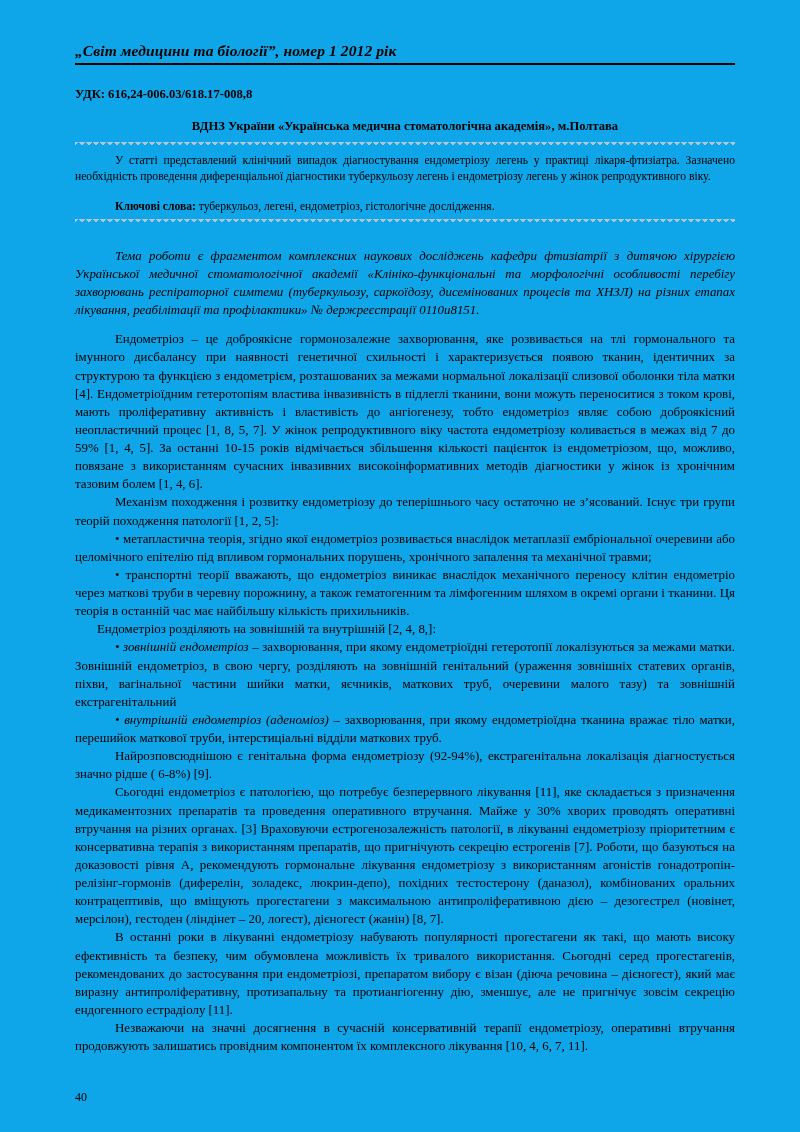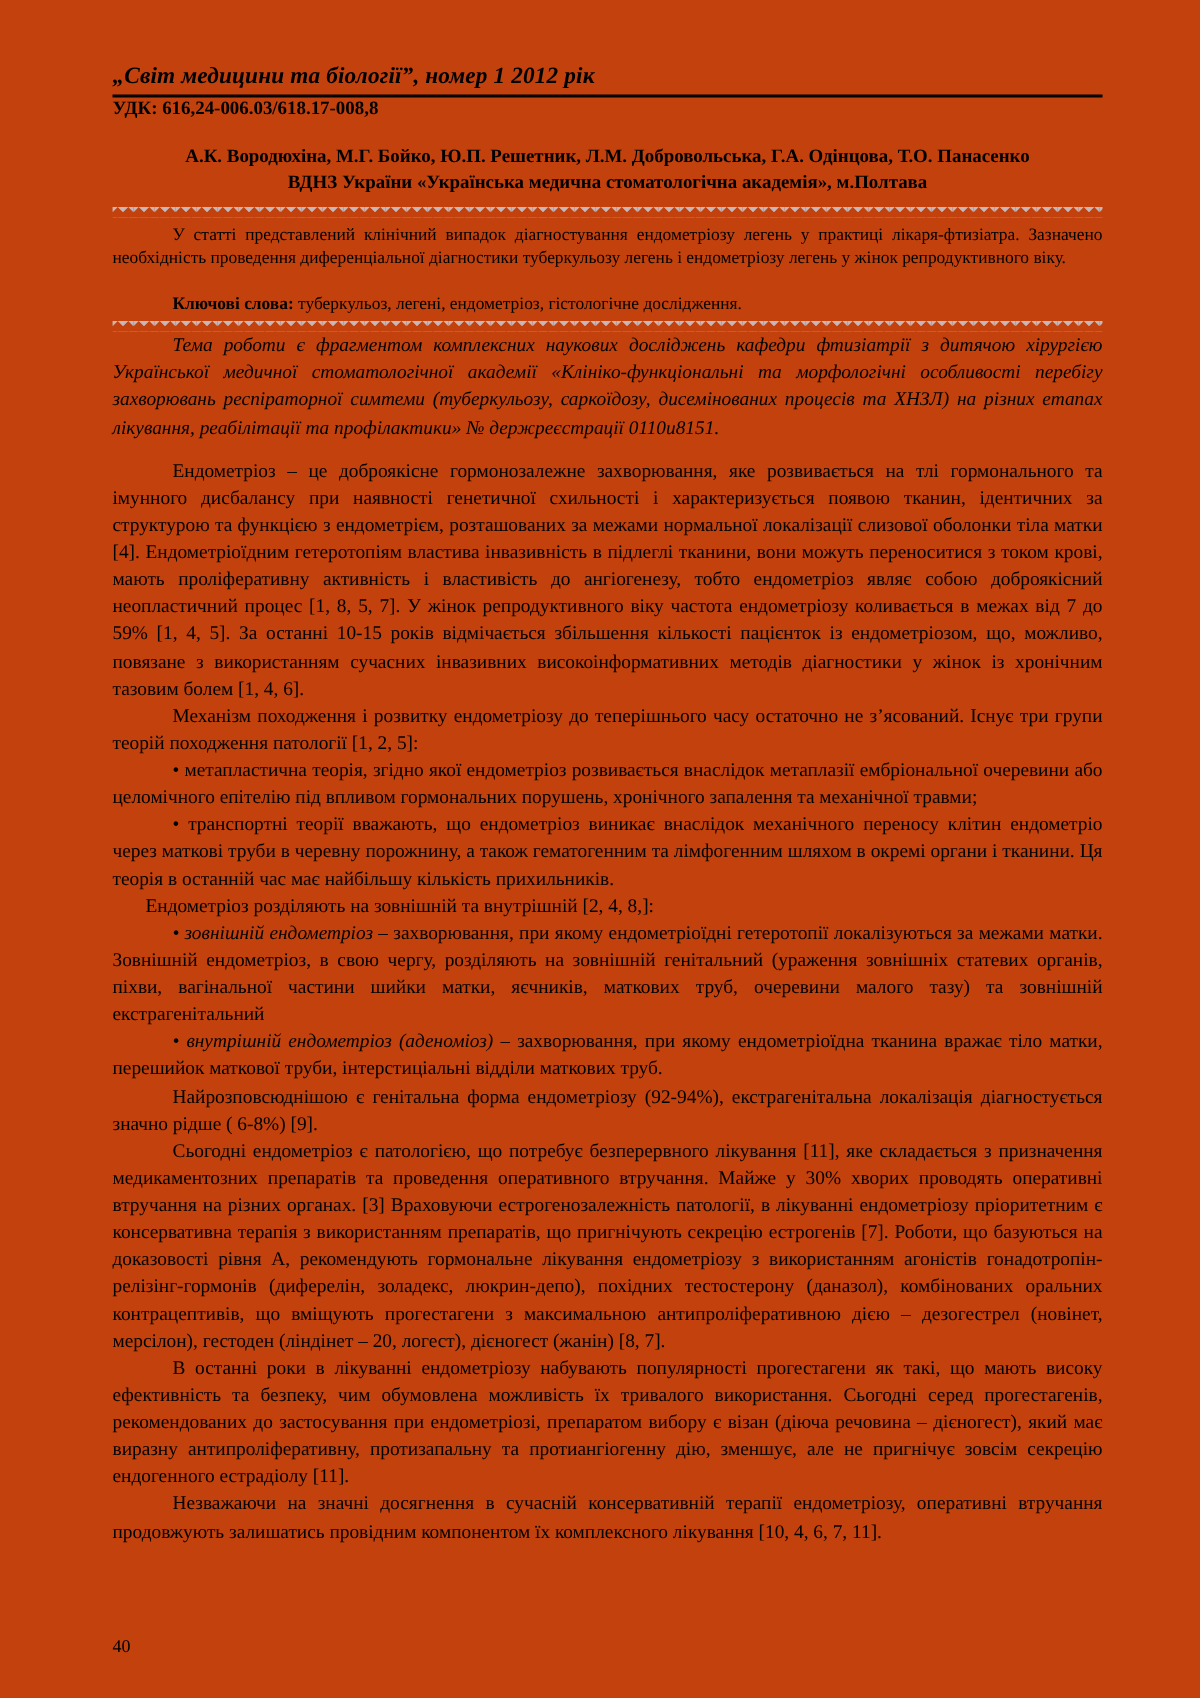--- a/index.html
+++ b/index.html
@@ -8,21 +8,21 @@
     background: #ffffff;
   }
   body {
     font-family: "Liberation Serif", "DejaVu Serif", serif;
     color: #000000;
   }
   .page {
     position: relative;
     width: 800px;
     height: 1132px;
-    background: #c2410c;
+    background: #0ea5e9;
     box-sizing: border-box;
     padding: 4px;
     overflow: hidden;
   }
   .content {
     position: absolute;
     left: 75px;
     top: 0;
     width: 660px;
   }
@@ -37,20 +37,21 @@
     white-space: nowrap;
   }
   .runhead-rule {
     margin-top: 3px;
     border-bottom: 2px solid #000;
     width: 100%;
   }
 
   
   .udc {
+    margin-top: 22px;
     font-weight: bold;
     font-size: 12.6px;
   }
 
   
   .authors {
     margin-top: 16px;
     text-align: center;
     font-weight: bold;
     font-size: 12.6px;
@@ -87,20 +88,21 @@
     font-size: 11.6px;
     line-height: 1.33;
     text-align: justify;
   }
   .abstract p { margin: 0; text-indent: 40px; }
   .abstract .kw { margin-top: 15px; }
   .abstract .kw b { font-weight: bold; }
 
   
   .theme {
+    margin-top: 21px;
     font-style: italic;
     font-size: 12.9px;
     line-height: 1.41;
     text-align: justify;
     text-indent: 40px;
   }
 
   
   .body-block { margin-top: 11px; }
   .body-block p {
@@ -131,21 +133,20 @@
 <div class="page">
 
   <div class="content">
 
     <div class="runhead">„Світ медицини та біологіï”, номер 1 2012 рік</div>
     <div class="runhead-rule"></div>
 
     <div class="udc">УДК: 616,24-006.03/618.17-008,8</div>
 
     <div class="authors">
-      <div>А.К. Вородюхіна, М.Г. Бойко, Ю.П. Решетник, Л.М. Добровольська, Г.А. Одінцова, Т.О. Панасенко</div>
       <div>ВДНЗ України «Українська медична стоматологічна академія», м.Полтава</div>
     </div>
 
 
     <div class="wave"></div>
     <div class="abstract">
       <p>У статті представлений клінічний випадок діагностування ендометріозу легень у практиці лікаря-фтизіатра. Зазначено необхідність проведення диференціальної діагностики туберкульозу легень і ендометріозу легень у жінок репродуктивного віку.</p>
       <p class="kw"><b>Ключові слова:</b><span> туберкульоз, легені, ендометріоз, гістологічне дослідження.</span></p>
     </div>
     <div class="wave bottom"></div>

